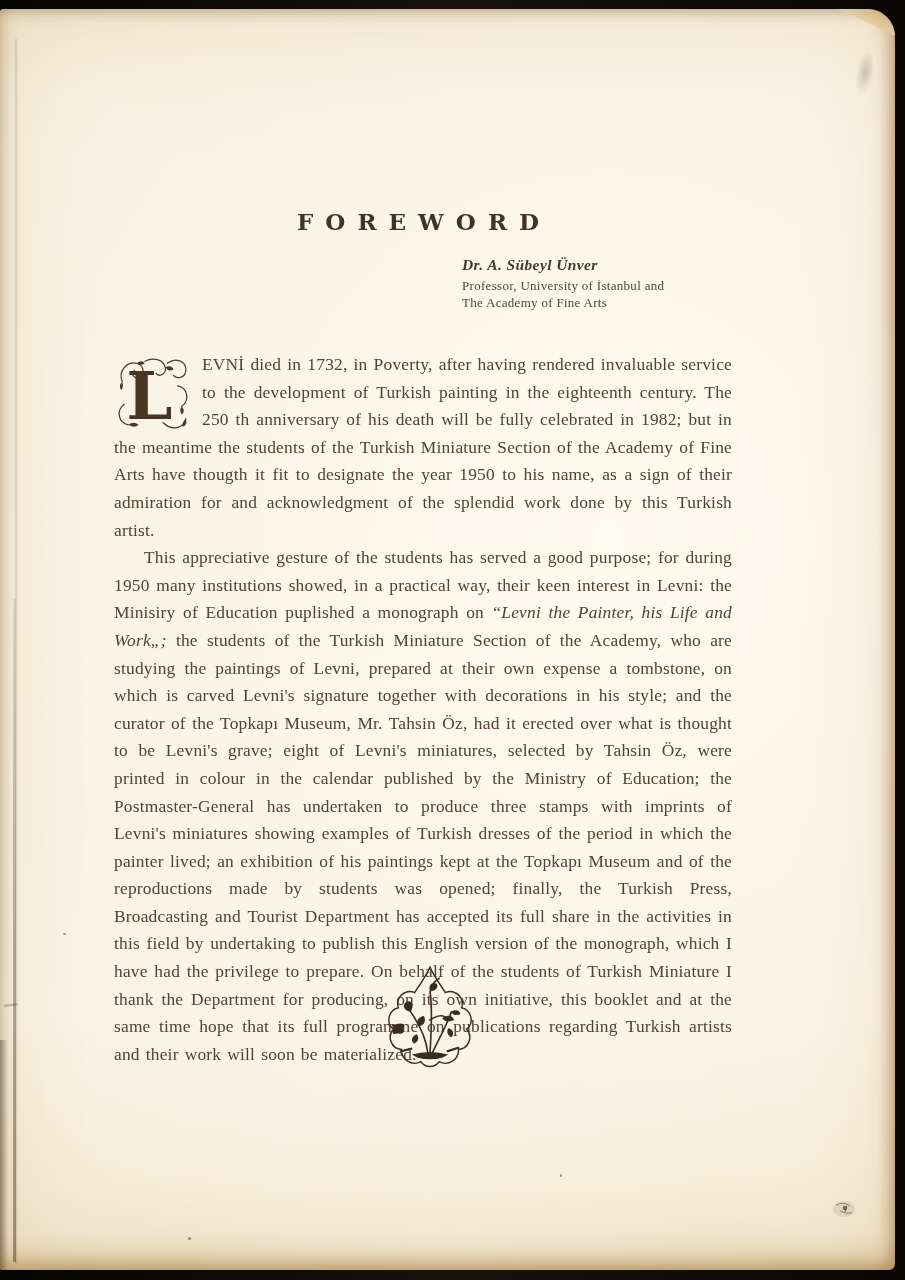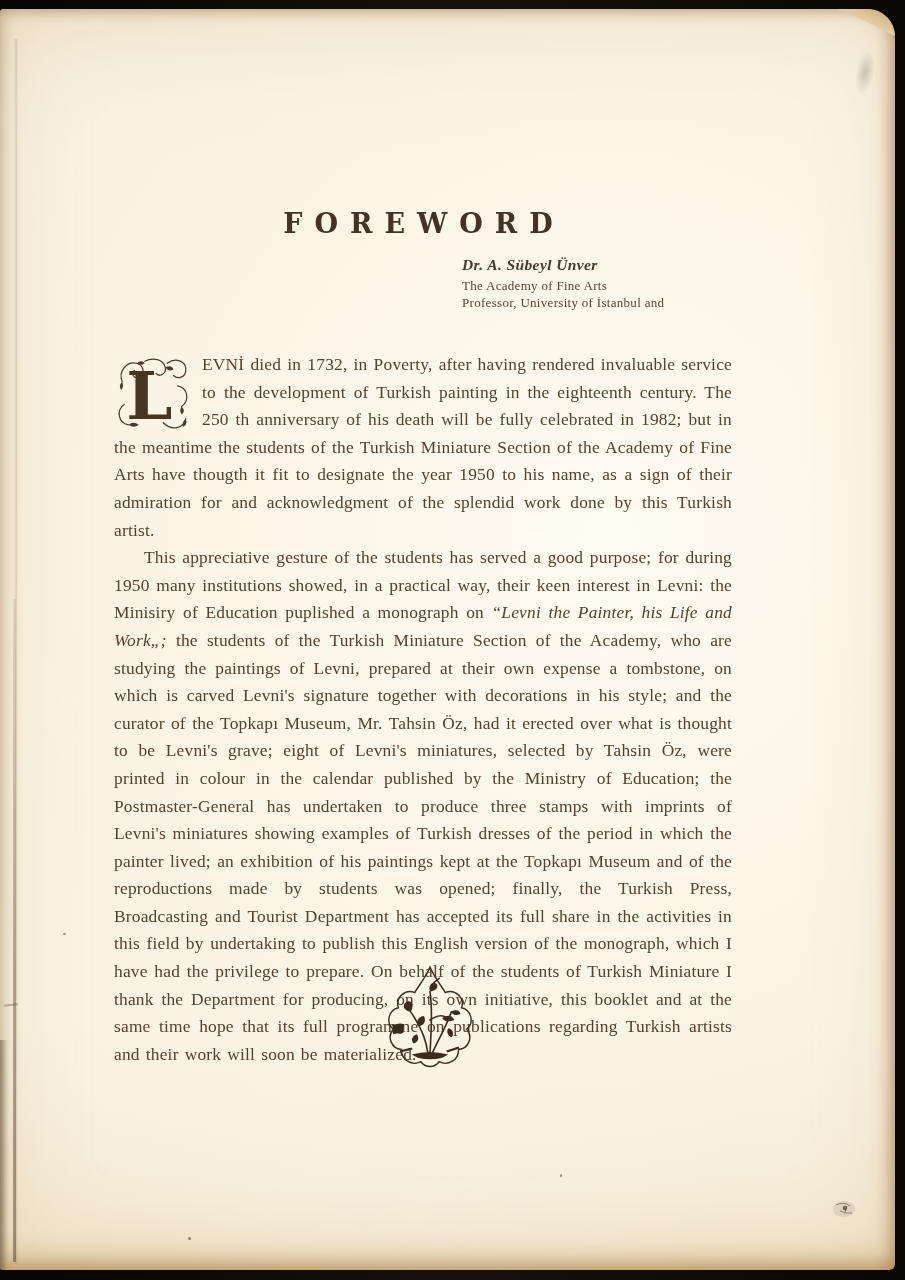--- a/index.html
+++ b/index.html
@@ -62,21 +62,21 @@
   }
   .pencil-smudge {
     position: absolute; left: 828px; top: 1182px; width: 34px; height: 34px;
   }
   .speck { position: absolute; background: rgba(70,55,40,0.55); border-radius: 50%; }
 
   .page-title {
     position: absolute; top: 199px; left: 0; width: 848px;
     text-align: center;
     font-family: "DejaVu Serif", "Liberation Serif", serif;
-    font-size: 27px; font-weight: bold;
+    font-size: 23px; font-weight: bold;
     letter-spacing: 12px;
     color: #413325;
   }
   .attribution {
     position: absolute; top: 247px; left: 462px; width: 312px;
     text-align: left; color: #4e3f30;
   }
   .attribution .author {
     font-style: italic; font-weight: bold;
     font-size: 15.5px; letter-spacing: 0.4px;
@@ -118,22 +118,22 @@
     <div class="underpage-edge"></div>
     <div class="flyleaf-notch"></div>
     <div class="corner-fold"></div>
     <div class="corner-smudge"></div>
 
     <div class="page-title">FOREWORD</div>
 
     <div class="attribution">
       <div class="author">Dr. A. Sübeyl Ünver</div>
       <div class="affil">
+        <div>Professor, University of İstanbul and</div>
         <div>The Academy of Fine Arts</div>
-        <div>Professor, University of İstanbul and</div>
       </div>
     </div>
 
     <div class="foreword-body">
       <p class="para-1">
         <svg class="drop-cap" viewBox="0 0 76 74" aria-hidden="true">
           <g stroke="#4b3a2a" stroke-width="1.2" fill="none" stroke-linecap="round">
             <path d="M8,26 C4,16 12,6 22,8 C30,10 30,20 24,22 C19,23 16,18 20,15"></path>
             <path d="M30,6 C38,2 48,4 50,12 C51,18 45,22 41,18"></path>
             <path d="M52,8 C60,2 70,6 70,14 C70,22 62,24 58,20"></path>

